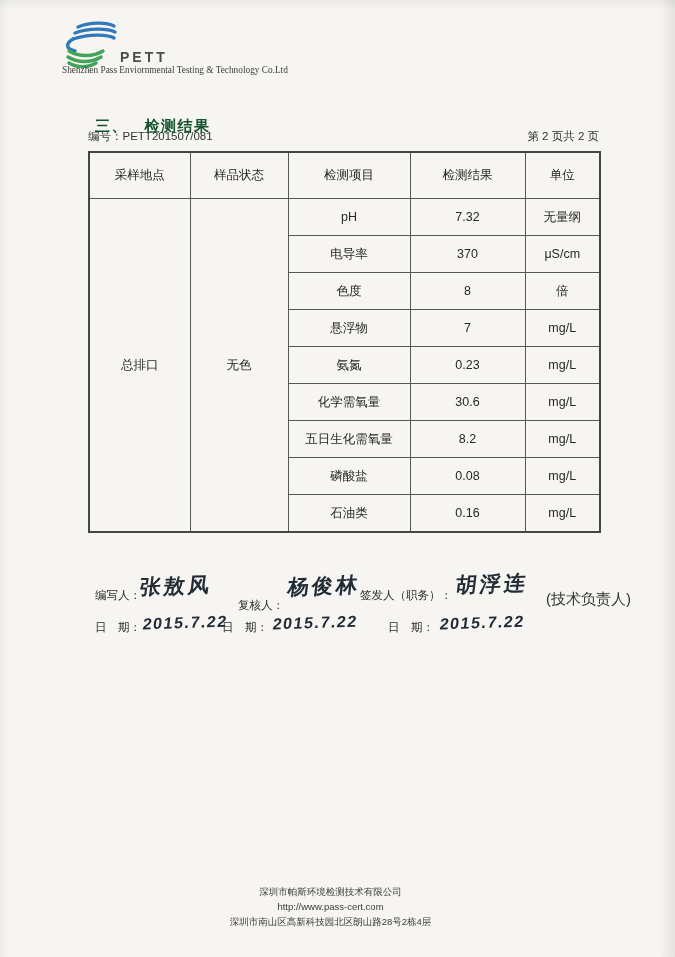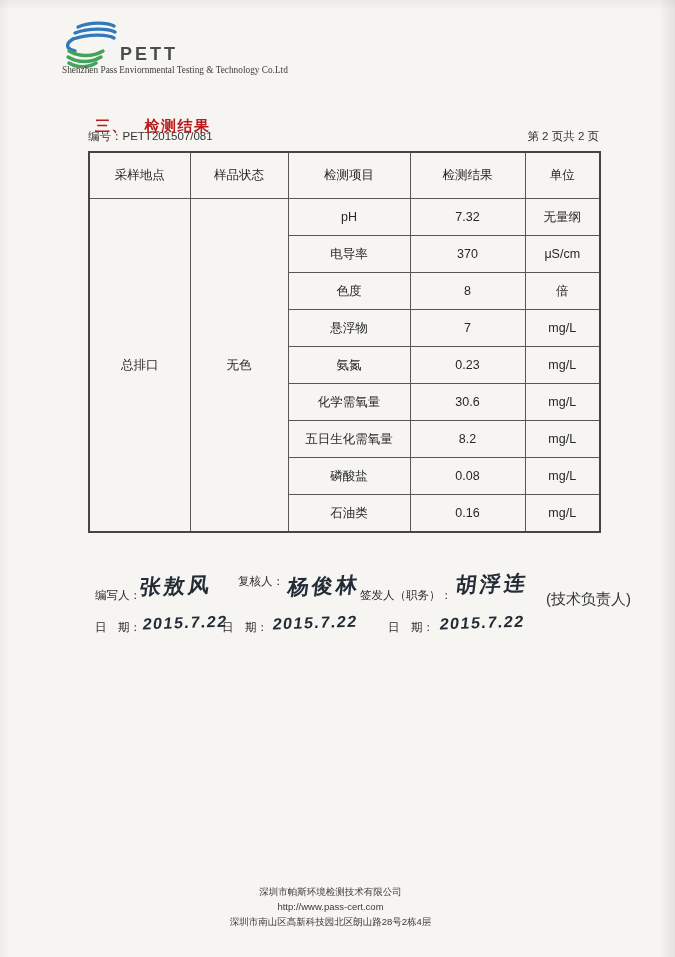--- a/index.html
+++ b/index.html
@@ -12,30 +12,30 @@
     background:linear-gradient(to right, rgba(0,0,0,0), rgba(60,60,55,0.10));pointer-events:none;}
   .scan-edge-left{position:absolute;top:0;left:0;width:10px;height:100%;
     background:linear-gradient(to left, rgba(0,0,0,0), rgba(60,60,55,0.05));pointer-events:none;}
   .scan-edge-top{position:absolute;top:0;left:0;right:0;height:10px;
     background:linear-gradient(to top, rgba(0,0,0,0), rgba(60,60,55,0.06));pointer-events:none;}
 
   
   .logo-block{position:absolute;left:62px;top:20px;}
   .logo-row{display:flex;align-items:flex-end;}
   .logo-mark{width:56px;height:48px;}
-  .logo-text{font-size:18px;font-weight:bold;letter-spacing:3px;color:#4a4c4e;
+  .logo-text{font-size:14px;font-weight:bold;letter-spacing:3px;color:#4a4c4e;
     margin-left:2px;margin-bottom:3px;}
   .logo-sub{font-size:9.3px;color:#3d3d3d;margin-top:-3px;white-space:nowrap;
     font-family:"Liberation Serif", serif;}
 
   
   .meta-row{position:absolute;left:88px;top:96px;width:511px;display:flex;
     justify-content:space-between;font-size:11.5px;color:#333;margin-top:33px;}
   .section-title{position:absolute;left:95px;top:117px;font-size:15px;
-    font-weight:bold;letter-spacing:1.5px;color:#b91c1c;}
+    font-weight:bold;letter-spacing:1.5px;color:#14532d;}
 
   
   .result-table{position:absolute;left:88px;top:151px;}
   table{border-collapse:collapse;table-layout:fixed;width:511px;border:2px solid #454545;padding-left:28px;}
   th,td{border:1px solid #575757;text-align:center;vertical-align:middle;
     font-size:12.5px;padding:0;color:#272727;font-weight:normal;}
   th{height:45px;}
   td{height:36px;}
 
   
@@ -150,21 +150,21 @@
         <td>0.16</td>
         <td>mg/L</td>
       </tr>
     </tbody>
       </table>
   </div>
 
   <div class="sig-block">
     <span class="sig-item" style="left:7px;top:14px;">编写人：</span>
     <span class="sig-item hand hand-name" style="left:52px;top:-2px;">张敖风</span>
-    <span class="sig-item" style="left:150px;top:0;">复核人：</span>
+    <span class="sig-item" style="left:150px;top:24px;">复核人：</span>
     <span class="sig-item hand hand-name" style="left:200px;top:-2px;">杨俊林</span>
     <span class="sig-item" style="left:272px;top:14px;">签发人（职务）：</span>
     <span class="sig-item hand hand-name" style="left:368px;top:-4px;">胡浮连</span>
     <span class="sig-item tech-note" style="left:458px;top:16px;">(技术负责人)</span>
 
     <span class="sig-item" style="left:7px;top:46px;">日　期：</span>
     <span class="sig-item hand hand-date" style="left:55px;top:40px;">2015.7.22</span>
     <span class="sig-item" style="left:134px;top:46px;">日　期：</span>
     <span class="sig-item hand hand-date" style="left:185px;top:40px;">2015.7.22</span>
     <span class="sig-item" style="left:300px;top:46px;">日　期：</span>

